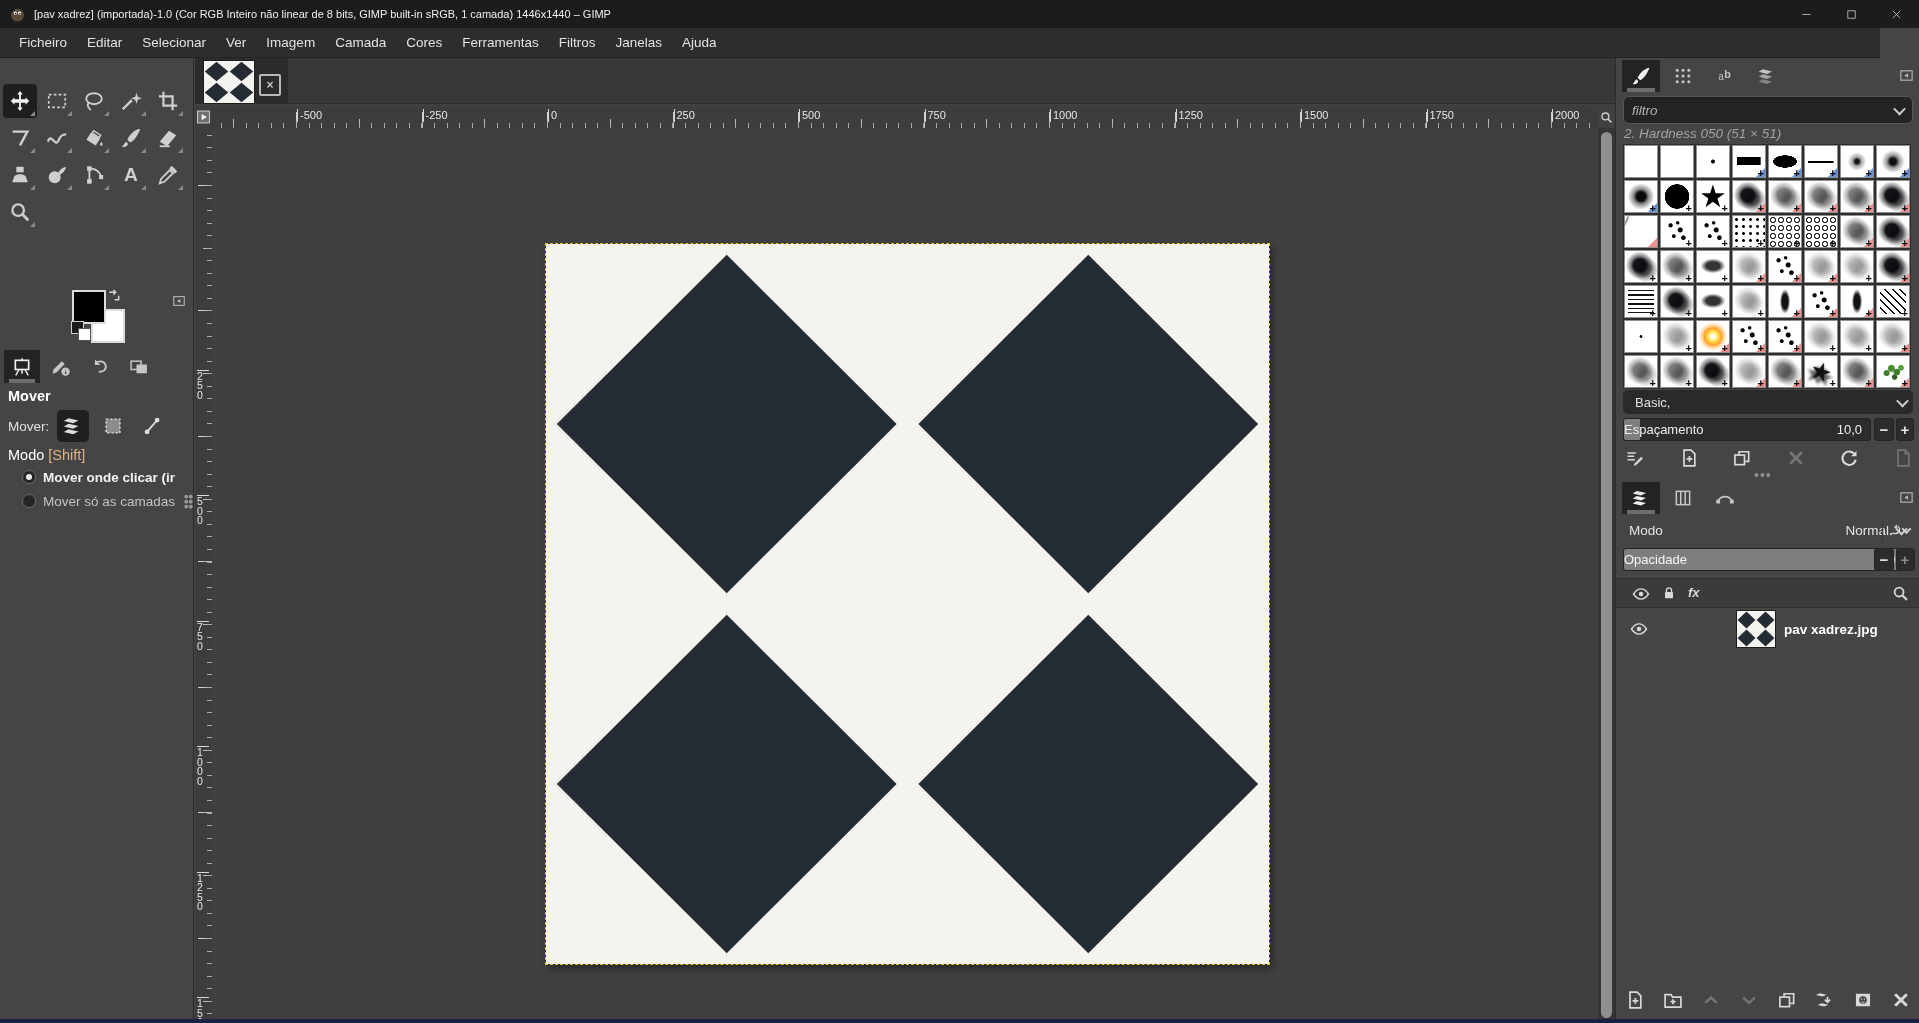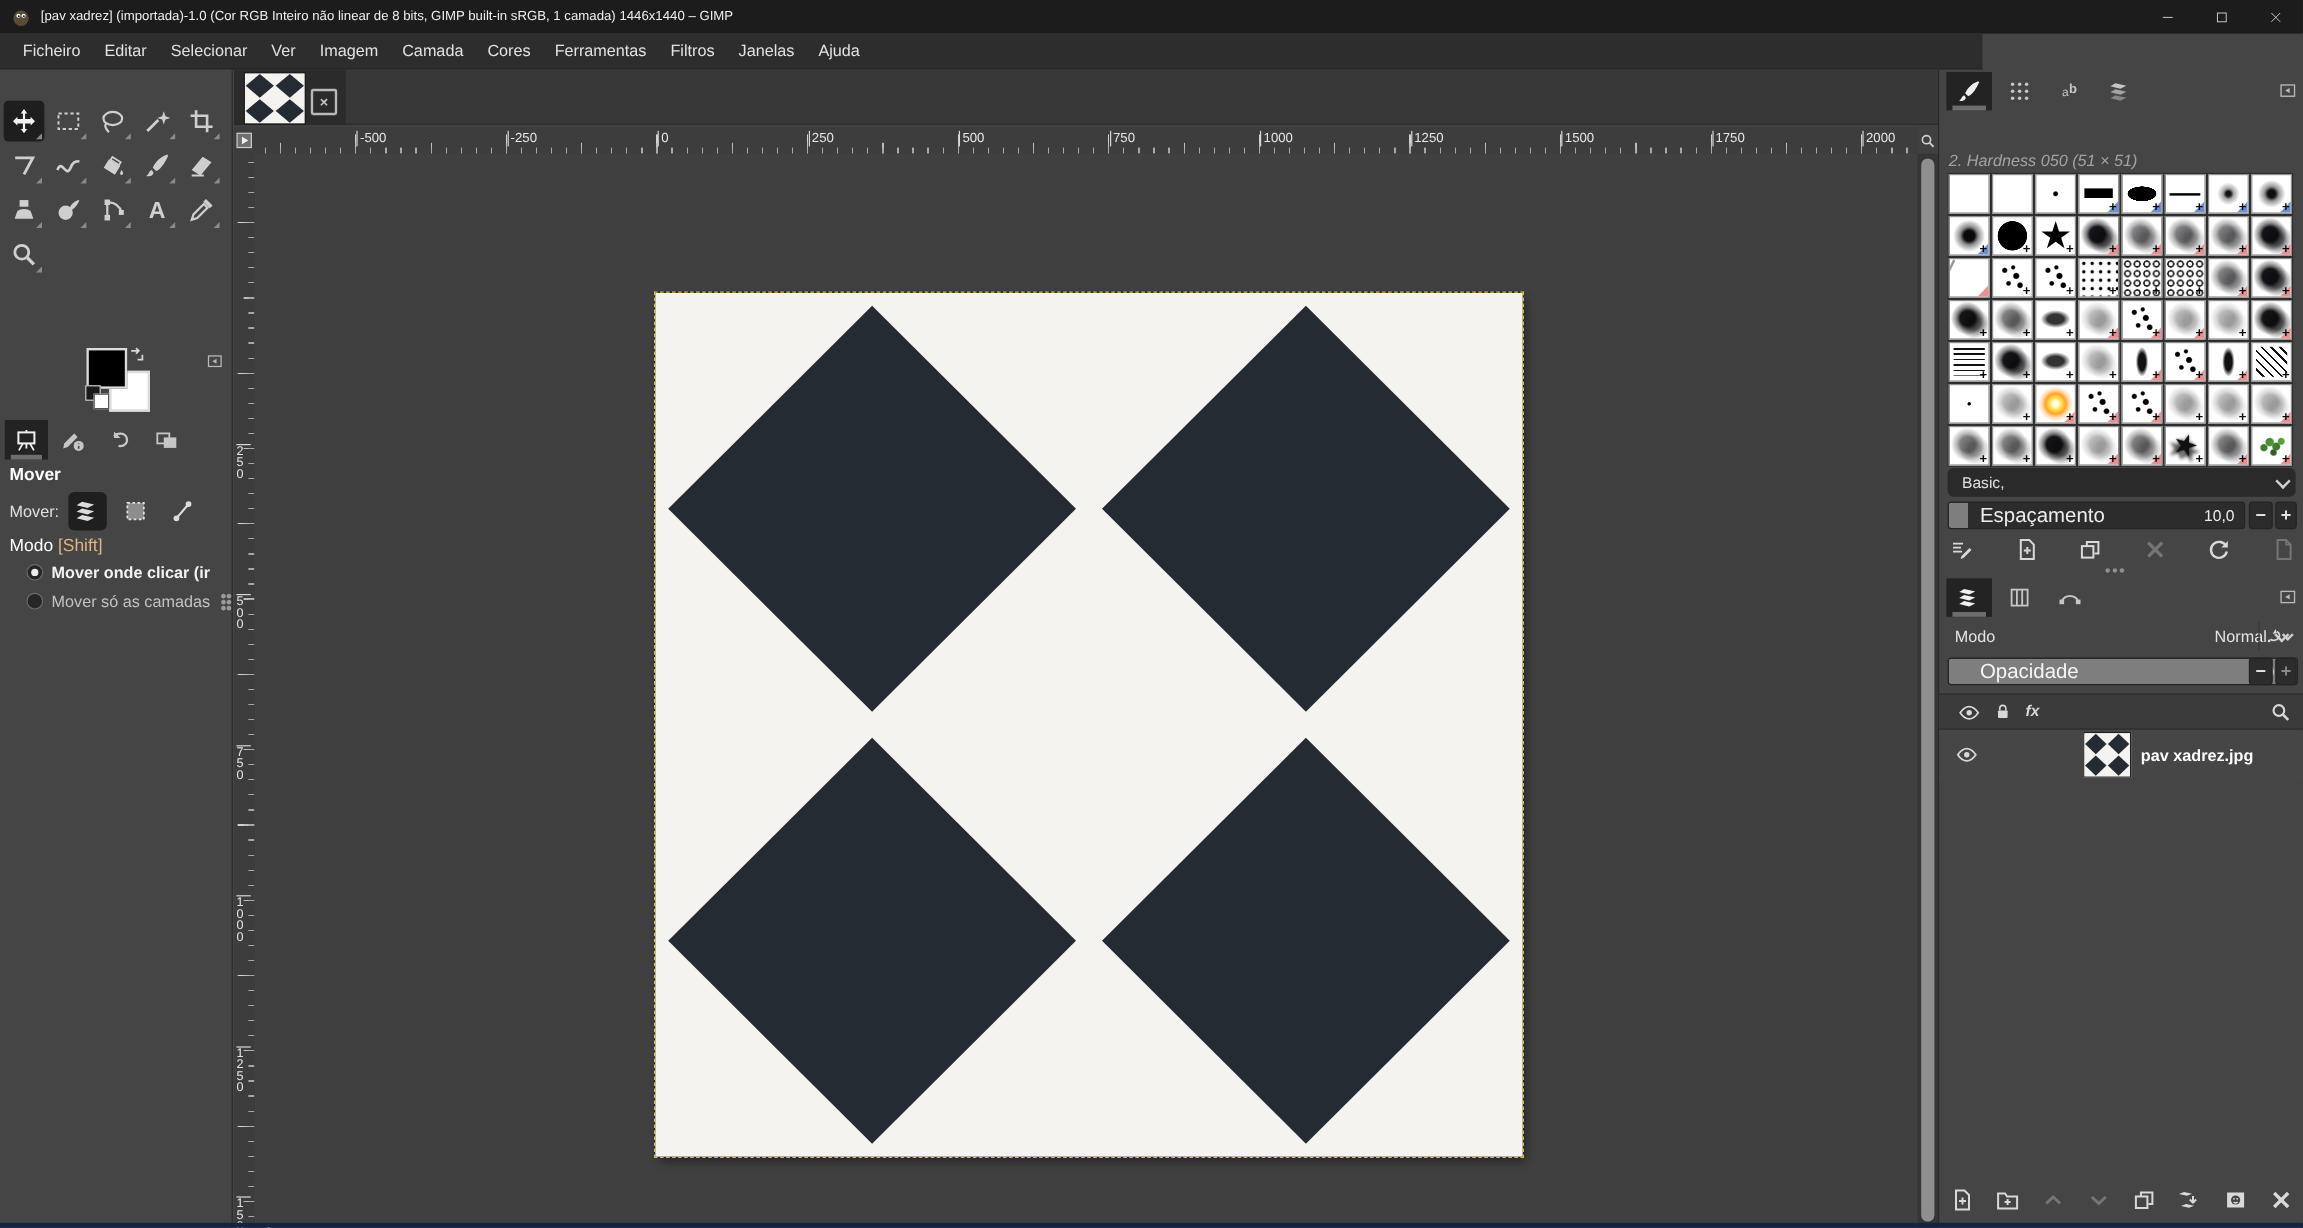--- a/index.html
+++ b/index.html
@@ -11,21 +11,21 @@
 
   
   #titlebar{left:0;top:0;width:1919px;height:28px;background:#1c1c1c;display:flex;align-items:center}
   #titlebar .t-icon{width:17px;height:17px;margin:0 8px 0 9px}
   #titlebar .t-text{font-size:11px;color:#efefef;white-space:nowrap}
   #win-controls{position:absolute;right:0;top:0;height:28px;display:flex}
   .wbtn{width:45px;height:28px;display:flex;align-items:center;justify-content:center;color:#dcdcdc}
   .wbtn .ico{width:11px;height:11px}
 
   
-  #menubar{left:0;top:28px;width:1652px;height:30px;background:#2d2d2d;display:flex;align-items:center;
+  #menubar{left:0;top:28px;width:1880px;height:30px;background:#2d2d2d;display:flex;align-items:center;
     border-bottom:1px solid #232323;box-sizing:border-box;padding-left:9px}
   .menu-item{font-size:13.5px;color:#e2e2e2;padding:0 10px;height:30px;line-height:30px;white-space:nowrap}
 
   
   #leftdock{left:0;top:58px;width:194px;height:965px;background:#454545;border-right:1px solid #2b2b2b;box-sizing:border-box}
   #toolgrid{position:absolute;left:3px;top:26px;width:186px;display:grid;grid-template-columns:repeat(5,34px);grid-auto-rows:34px;gap:3px}
   .tool{position:relative;border-radius:4px;display:flex;align-items:center;justify-content:center;color:#cfcfcf}
   .tool .ico{width:22px;height:22px}
   .tool.sel{background:#1e1e1e;color:#f2f2f2}
   .tool::after{content:"";position:absolute;right:2px;bottom:2px;border-left:5px solid transparent;border-bottom:5px solid #8a8a8a}
@@ -151,21 +151,21 @@
     radial-gradient(circle at 45% 40%,#4c8f33 0 3px,transparent 4px),
     radial-gradient(circle at 62% 52%,#3f7d2e 0 2.8px,transparent 3.8px),
     radial-gradient(circle at 75% 38%,#57a03c 0 2.4px,transparent 3.4px),
     radial-gradient(circle at 55% 68%,#315f24 0 2.2px,transparent 3.2px)}
   #group-bar{left:7px;top:332px;width:290px;height:24px;background:#2a2a2a;border-radius:5px;
     display:flex;align-items:center;box-sizing:border-box;padding:0 6px 0 12px}
   #group-bar .val{flex:1;font-size:13px;color:#e0e0e0}
   .slider{position:absolute;height:23px;background:#2c2c2c;border:1px solid #242424;border-radius:3px;
     display:flex;align-items:center;box-sizing:border-box;overflow:hidden}
   .slider .fill{position:absolute;left:0;top:0;bottom:0;background:#7e7e7e}
-  .slider .s-lbl{position:relative;padding-left:26px;flex:1;font-size:17px;color:#ededed}
+  .slider .s-lbl{position:relative;padding-left:0;flex:1;font-size:13px;color:#ededed}
   .slider .s-val{position:relative;padding-right:8px;font-size:13px;color:#ededed}
   .pm-btn{position:absolute;width:20px;height:23px;background:#2c2c2c;border:1px solid #242424;border-radius:3px;
     display:flex;align-items:center;justify-content:center;font-size:15px;font-weight:bold;color:#e4e4e4;box-sizing:border-box}
   #spacing-slider{left:7px;top:360px;width:248px}
   #spacing-slider .fill{width:16px}
   #spacing-minus{left:258px;top:360px}
   #spacing-plus{left:280px;top:360px;width:18px}
   #brush-actions{left:7px;top:388px;width:292px;display:flex;justify-content:space-between}
   #dots-sep{left:138px;top:414px;color:#8f8f8f;font-size:14px;letter-spacing:1px;line-height:6px}
   #layertabs{left:6px;top:424px;display:flex;gap:4px}
@@ -617,20 +617,24 @@
         </span>
       </div>
     </div>
   <span class="dock-arrow ico" style="left:283px;top:10px">
       <svg viewBox="0 0 24 24" xmlns="http://www.w3.org/2000/svg">
         <rect x="3" y="4.5" width="18" height="15" fill="none" stroke="currentColor" stroke-width="1.8"></rect>
         <path d="M14.5 8.5v7l-6-3.5z" fill="currentColor"></path>
       </svg>
     </span>
 
+  <div id="filter-box" class="abs">
+    <span class="ph">filtro</span>
+    <span class="chev"></span>
+  </div>
 
   <div id="brush-title" class="abs">2. Hardness 050 (51 × 51)</div>
 
   <div id="brushgrid" class="abs">
       <div class="bk k-blank"></div>
       <div class="bk k-blank"></div>
       <div class="bk k-dot"></div>
       <div class="bk k-bar">
         <span class="corner-b"></span>
         <span class="bplus">+</span>

